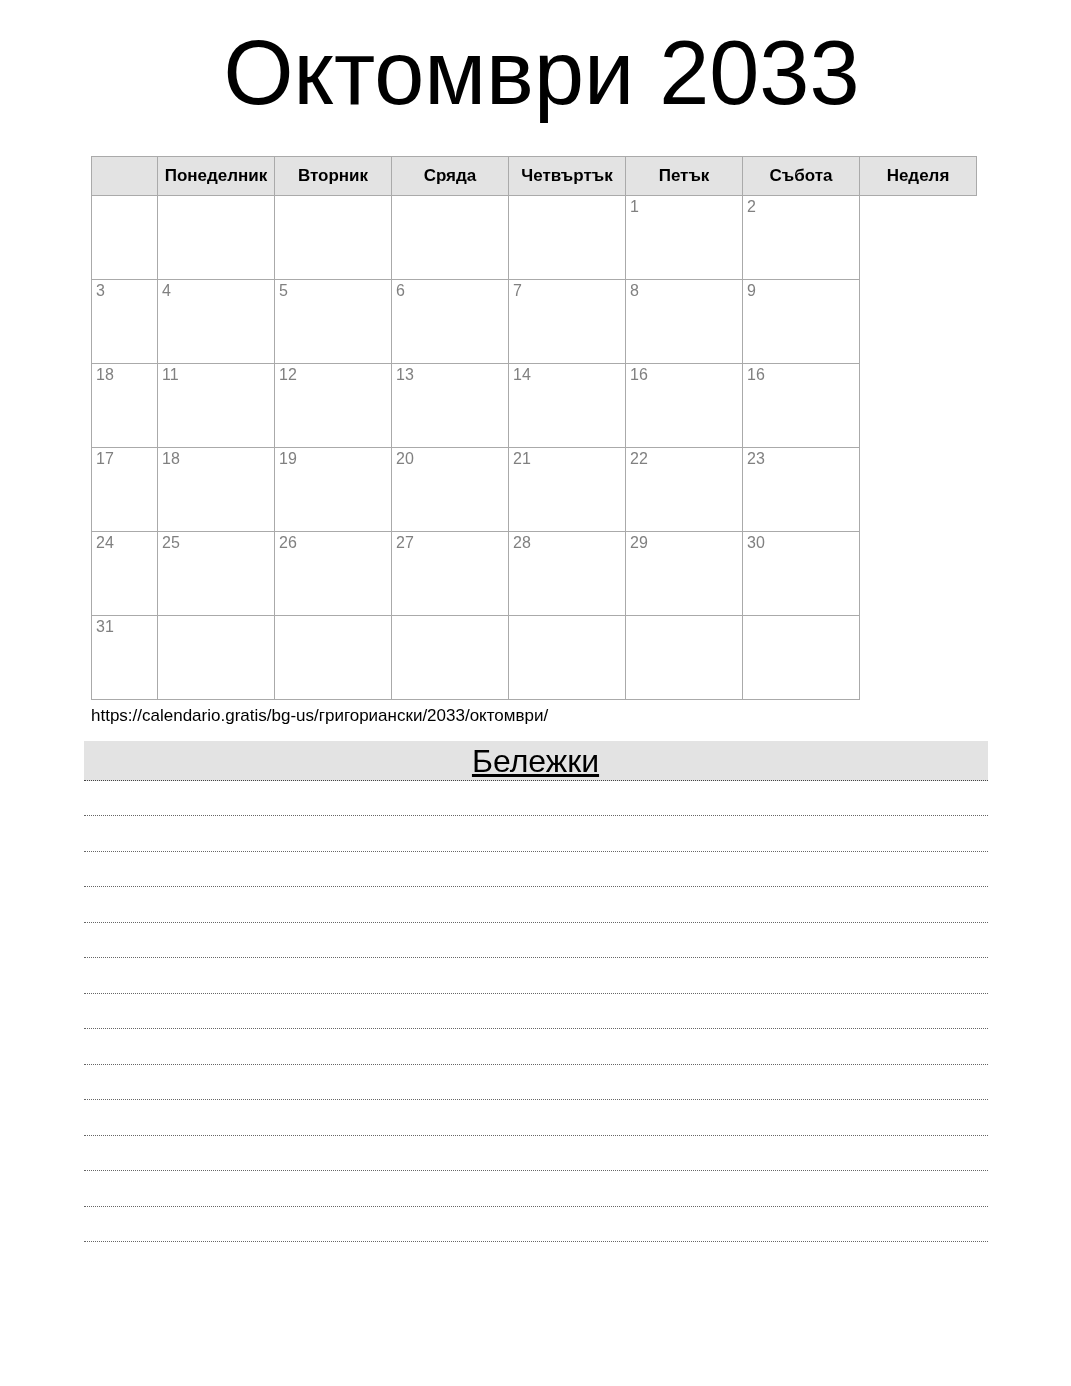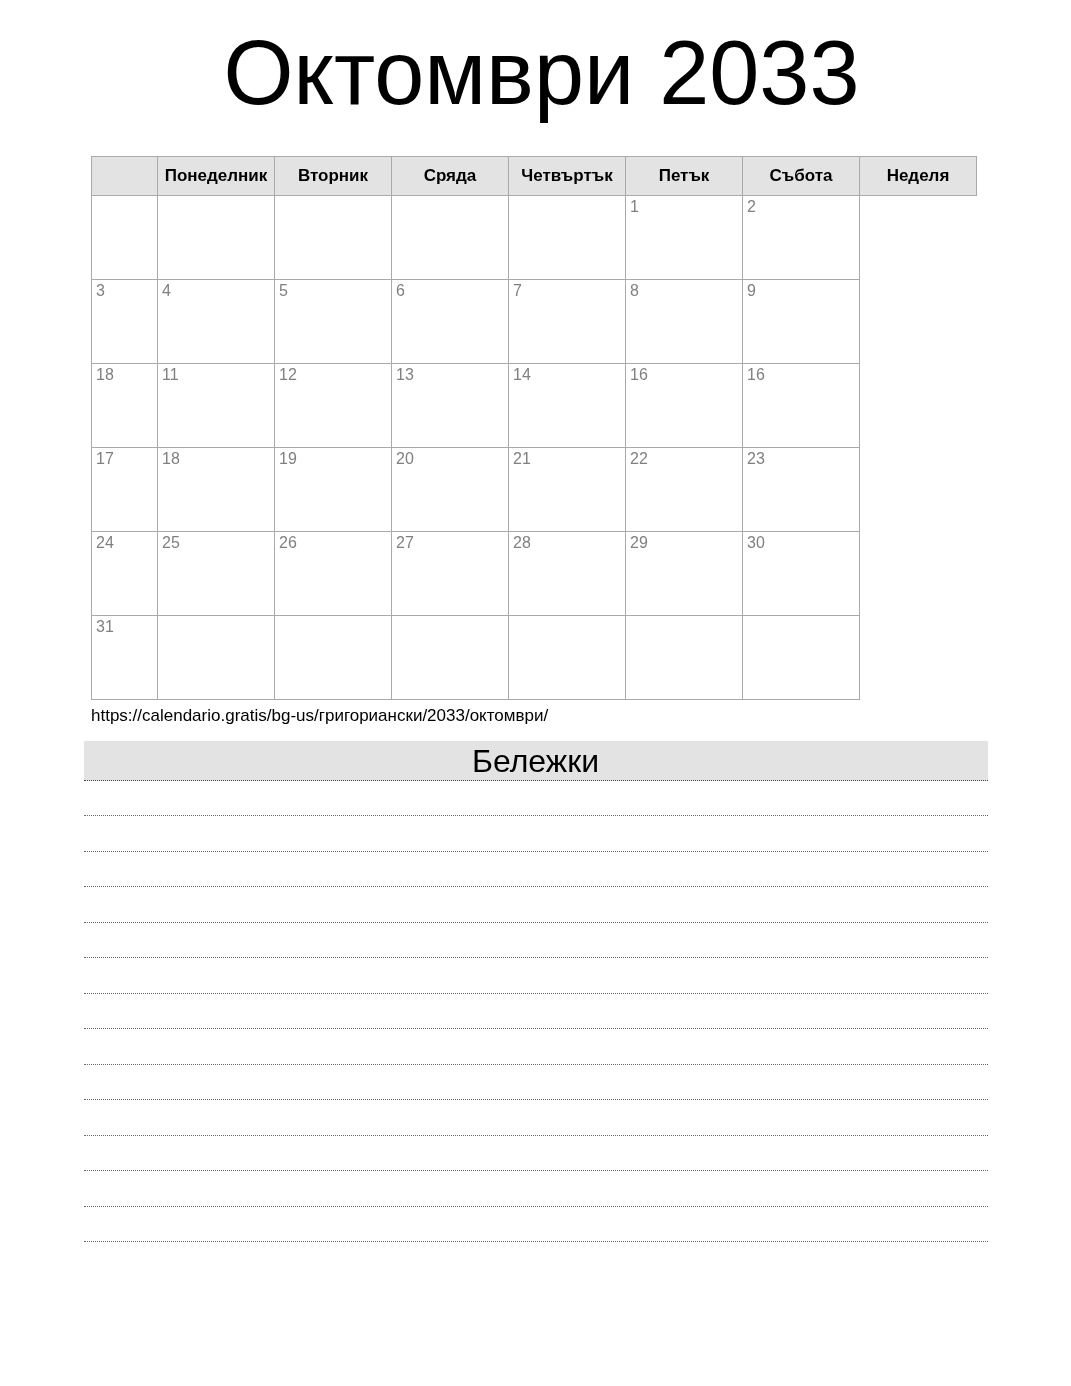--- a/index.html
+++ b/index.html
@@ -61,20 +61,21 @@
   }
   .source-url {
     margin: 6px 4px 0 91px;
     font-size: 17px;
     line-height: 20px;
     color: #000000;
   }
   .notes {
     width: 904px;
     margin: 15px auto 0 auto;
+    text-decoration: underline;
   }
   .notes-header {
     background: #e3e3e3;
     height: 40px;
     line-height: 40px;
     text-align: center;
     font-size: 32px;
     color: #000000;
     border-bottom: 1px dotted #444444;
   }

